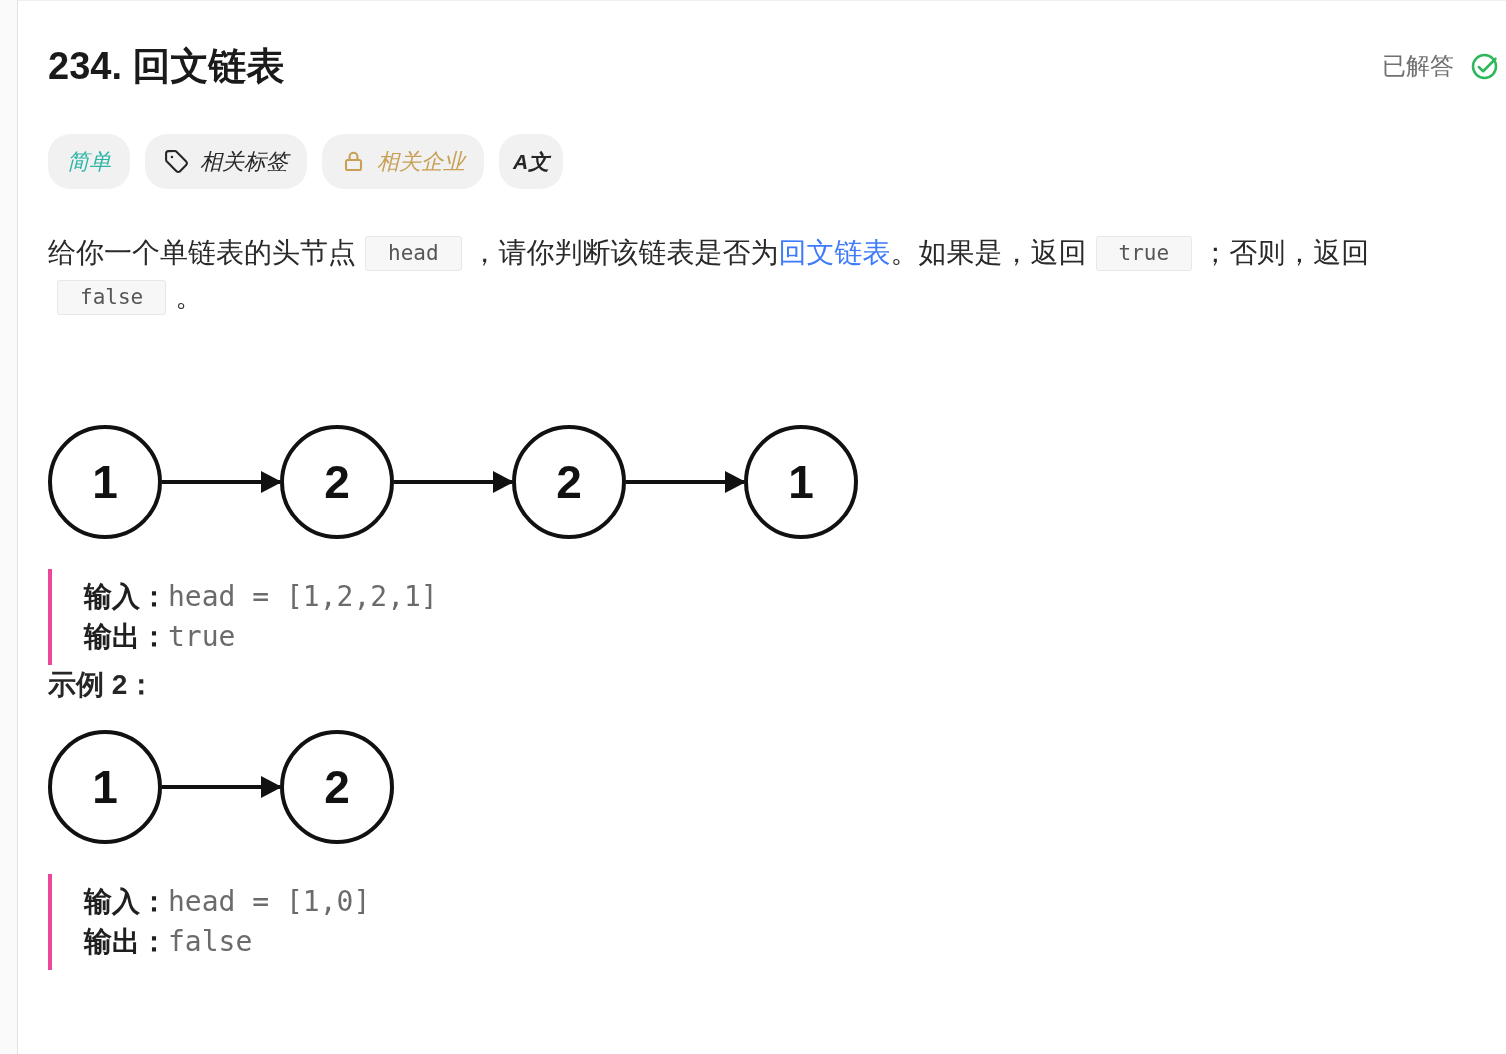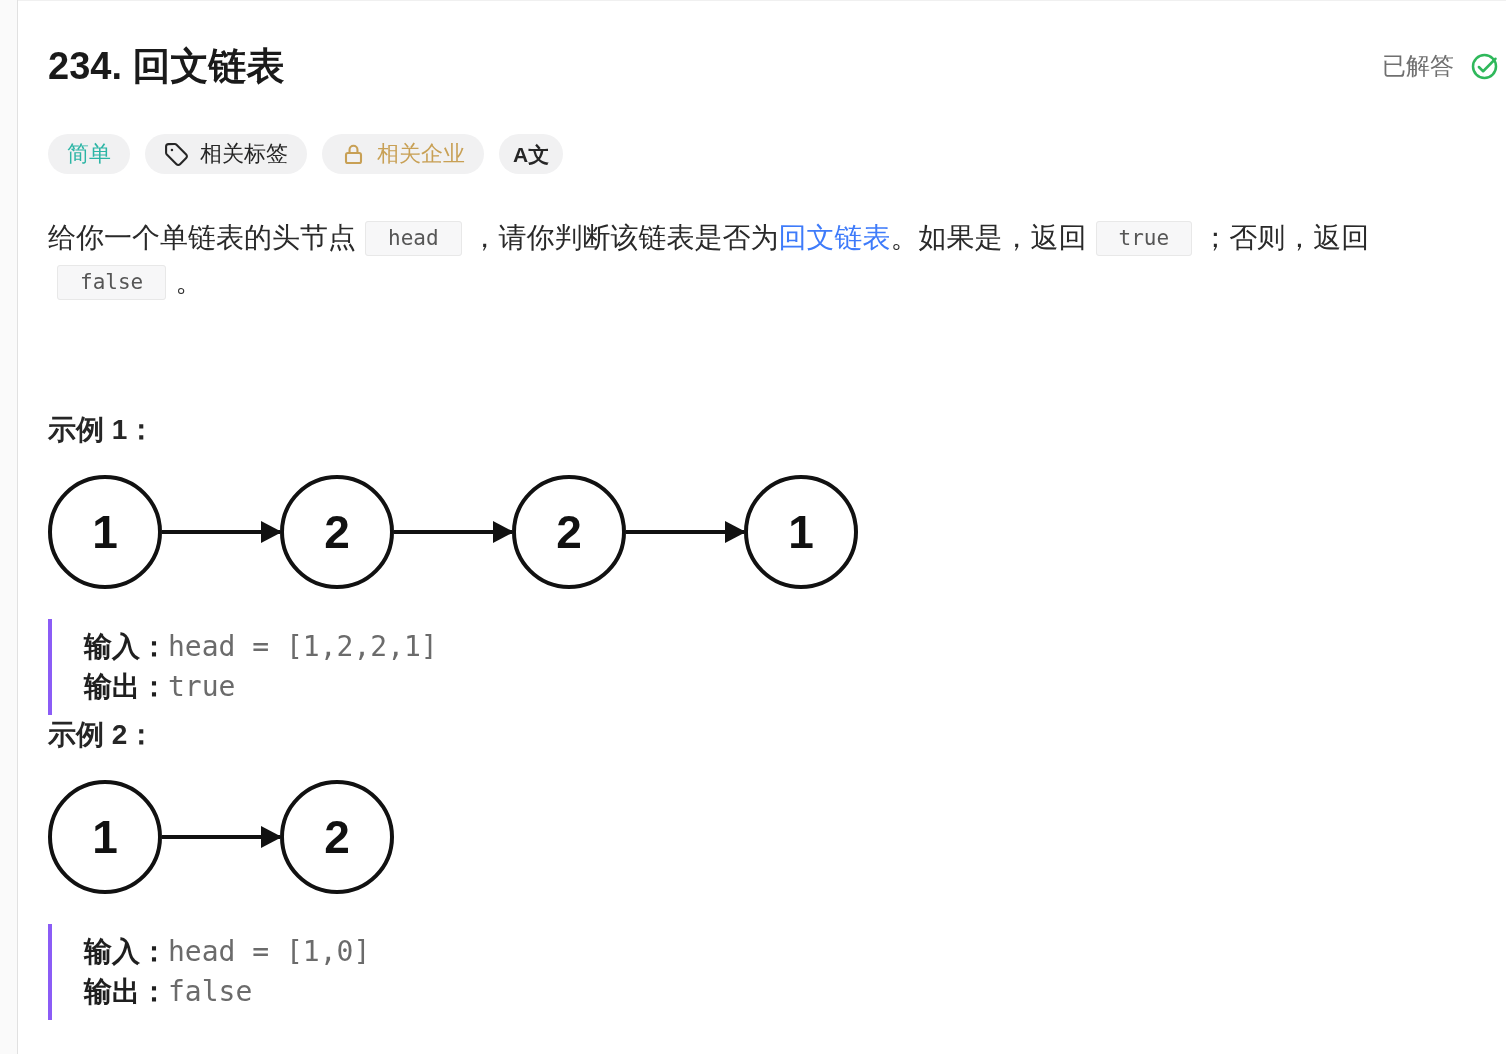--- a/index.html
+++ b/index.html
@@ -17,23 +17,23 @@
   .header-row { display: flex; align-items: center; justify-content: space-between; }
   .page-title { margin: 0; font-size: 38px; font-weight: 700; color: #1a1a1a; line-height: 54px; }
   .solved { display: flex; align-items: center; gap: 16px; font-size: 24px; color: #707070; }
   .check-icon { color: var(--solved-green, #2fb85b); display: flex; }
   .check-icon svg { width: 30px; height: 30px; display: block; }
 
   
   .tags-row { margin-top: 41px; display: flex; align-items: center; gap: 15px; }
   .pill {
     display: inline-flex; align-items: center; gap: 11px;
-    height: 40px; padding: 0 19px; border-radius: 22px;
+    height: 55px; padding: 0 19px; border-radius: 22px;
     background: #f1f1f2; border: none; font-family: inherit;
-    font-size: 22px; line-height: 1; cursor: pointer;
+    font-size: 22px; line-height: 1; cursor: pointer; font-style: italic;
   }
   .pill.easy { color: var(--easy-teal, #2cb5a5); cursor: default; }
   .pill.dark { color: #262626; }
   .pill.gold { color: var(--company-gold, #c8a055); }
   .pill .icon { display: flex; }
   .pill .icon svg { width: 25px; height: 25px; display: block; }
   .pill.translate { padding: 0 14px; font-weight: 600; font-size: 21px; }
 
   
   .desc { margin: 42px 0 0; font-size: 28px; line-height: 44px; color: #2a2a2a; }
@@ -53,21 +53,21 @@
     width: 114px; height: 114px; flex: none;
     border: 4px solid #111; border-radius: 50%; background: #fff;
     display: flex; align-items: center; justify-content: center;
     font-size: 46px; font-weight: 700; color: #111;
   }
   .ll-arrow { width: 118px; height: 4px; background: #111; position: relative; flex: none; }
   .ll-arrow::after {
     content: ""; position: absolute; right: -2px; top: 50%; transform: translateY(-50%);
     border-left: 21px solid #111; border-top: 11px solid transparent; border-bottom: 11px solid transparent;
   }
-  .io-block { margin-top: 30px; border-left: 4px solid #8b5cf6; padding: 8px 0 8px 32px; }
+  .io-block { margin-top: 30px; border-left: 4px solid #ec4899; padding: 8px 0 8px 32px; }
   .io-line { font-size: 28px; line-height: 40px; }
   .io-label { font-weight: 700; color: #1f1f1f; }
   .io-value { font-family: "DejaVu Sans Mono", monospace; color: #6b6b6b; }
 </style>
 </head>
 <body>
 
 <div class="page">
   <div class="left-rail"></div>
 
@@ -112,21 +112,20 @@
       <button class="pill dark translate">
         <span>A文</span>
       </button>
     </div>
 
     <p class="desc">
       <span>给你一个单链表的头节点</span><code class="inline-code">head</code><span>，请你判断该链表是否为</span><a class="desc-link">回文链表</a><span>。如果是，返回</span><code class="inline-code">true</code><span>；否则，返回</span><code class="inline-code">false</code><span>。</span>
     </p>
 
     <div class="example example-1">
-      <h3 class="ex-heading">示例 1：</h3>
       <div class="diagram">
           <span class="ll-node">1</span>
           <span class="ll-arrow"></span>
           <span class="ll-node">2</span>
           <span class="ll-arrow"></span>
           <span class="ll-node">2</span>
           <span class="ll-arrow"></span>
           <span class="ll-node">1</span>
         </div>
       <div class="io-block">

